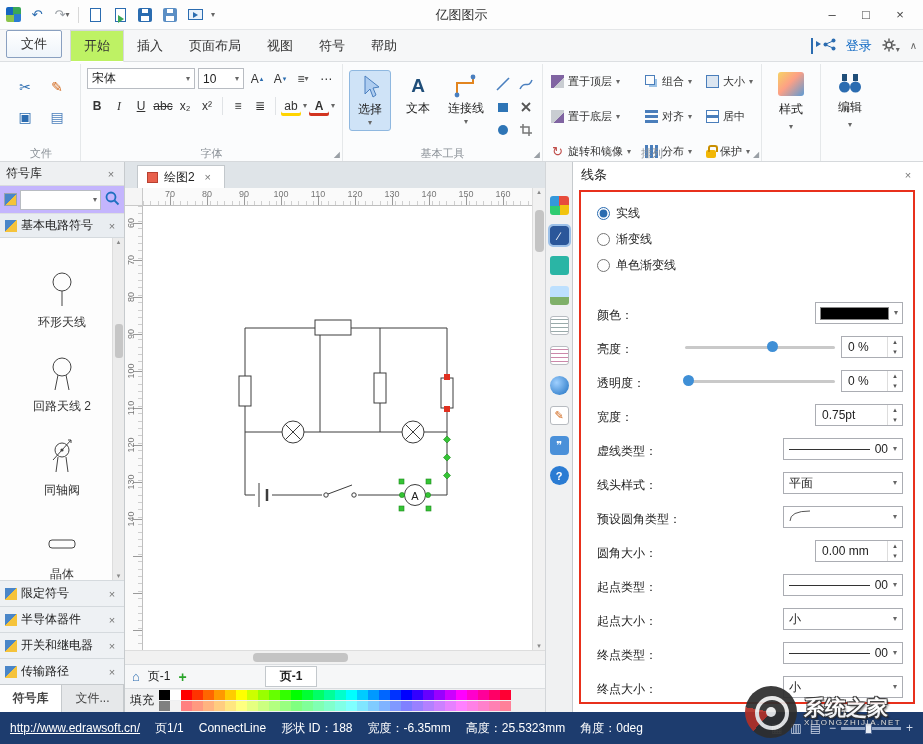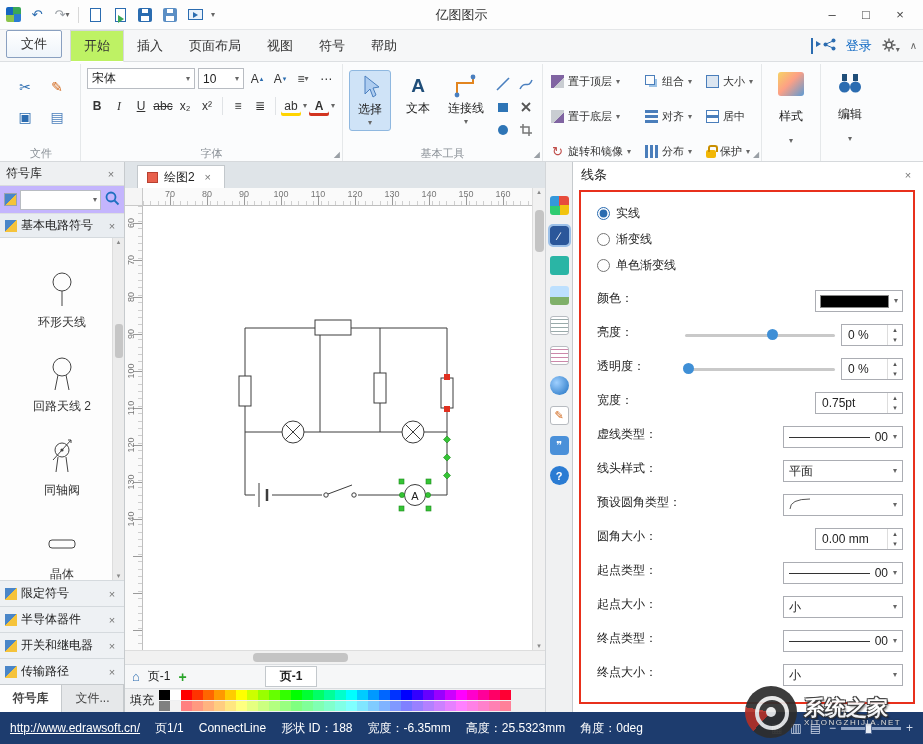--- a/index.html
+++ b/index.html
@@ -57,21 +57,21 @@
 .ic-front{background:linear-gradient(135deg,#8064a2 60%,#c9cdd2 60%)}
 .ic-back{background:linear-gradient(135deg,#c9cdd2 60%,#8064a2 60%)}
 .ic-rot{color:#c0504d;font-size:13px;width:13px;text-align:center}
 .ic-group{width:10px;height:10px;border:1px solid #4a7ebb;box-shadow:3px 3px 0 -1px #9dc3e6;margin:0 3px 3px 0}
 .ic-align{background:repeating-linear-gradient(to bottom,#4a7ebb 0 3px,transparent 3px 5px)}
 .ic-dist{background:repeating-linear-gradient(to right,#4a7ebb 0 3px,transparent 3px 5px)}
 .ic-size{border:1px solid #4a7ebb;background:#dce6f1}
 .ic-center{border:1px solid #4a7ebb;background:linear-gradient(#fff 0 40%,#4a7ebb 40% 60%,#fff 60%)}
 .ic-lock{width:10px;height:8px;background:#f2b705;border-radius:2px;position:relative;margin-top:4px}
 .ic-lock::before{content:"";position:absolute;top:-5px;left:2px;width:6px;height:5px;border:2px solid #c98f00;border-bottom:none;border-radius:3px 3px 0 0}
-.bigv{display:flex;flex-direction:column;align-items:center;justify-content:center;gap:12px;padding:4px 10px;font-size:12px}
+.bigv{display:flex;flex-direction:column;align-items:center;justify-content:center;gap:5px;padding:4px 10px;font-size:12px}
 .style-big{width:26px;height:24px;border-radius:3px;background:linear-gradient(135deg,#f6d365,#fda085 45%,#5b9bd5)}
 
 .main{position:absolute;top:162px;left:0;width:923px;height:550px;display:flex}
 
 .left-panel{width:125px;border-right:1px solid #c6cacd;background:#c4b5fd;display:flex;flex-direction:column}
 .lp-head{height:24px;display:flex;align-items:center;padding:0 6px;background:#eef0f2;border-bottom:1px solid #d9dcde;font-size:12px}
 .xbtn{margin-left:auto;color:#777;font-size:11px;width:14px;text-align:center}
 .lp-search{height:28px;display:flex;align-items:center;gap:3px;padding:0 4px;border-bottom:1px solid #dddfe2}
 .lib-ic{width:13px;height:13px;background:linear-gradient(135deg,#4a86c8 50%,#f5c33b 50%);border:1px solid #9aa3ad}
 .lp-combo{flex:1;height:20px;border:1px solid #b8bcc2;background:#fff;display:flex;align-items:center;justify-content:flex-end;padding:0 3px}
@@ -123,21 +123,21 @@
 .di-globe{background:radial-gradient(circle at 35% 35%,#9fd0ff,#1d6fc0);border-radius:50%}
 .di-pen{background:#fff;border:1px solid #b7bbc0;color:#d2691e}
 .di-comment{background:#4a90d9;border-radius:4px}
 .di-help{background:#2b7cd3;border-radius:50%;font-weight:bold}
 
 .right-panel{flex:1;background:#fff;border-left:1px solid #c6cacd;display:flex;flex-direction:column}
 .rp-head{height:26px;display:flex;align-items:center;padding:0 8px;font-size:13px}
 .lp-box{flex:1;margin:2px 8px 8px 6px;border:2px solid #e8301c;padding:8px 6px 4px 6px;display:flex;flex-direction:column;overflow:hidden}
 .radio-row{height:26px;display:flex;align-items:center;gap:6px;padding-left:10px;font-size:12px}
 .radio-row input{width:13px;height:13px;accent-color:#2b6cb0}
-.lp-row{height:34px;display:flex;align-items:flex-start;padding:0 4px 0 10px;font-size:12px}
+.lp-row{height:34px;display:flex;align-items:flex-end;padding:0 4px 0 10px;font-size:12px}
 .lp-row.first{margin-top:12px}
 .lp-label{color:#222}
 .ctl-right{margin-left:auto;display:flex;align-items:center;gap:6px}
 .spin{display:flex;align-items:center;border:1px solid #abadb3;background:#fff;height:22px;width:88px;padding-left:6px}
 .spin .val{flex:1;font-size:12px}
 .spin-btns{display:flex;flex-direction:column;width:15px;border-left:1px solid #ddd;height:100%}
 .spin-btns i{font-style:normal;font-size:7px;line-height:10px;text-align:center;color:#555;flex:1}
 .dd{display:flex;align-items:center;border:1px solid #abadb3;background:#fff;height:22px;width:120px;padding:0 5px;gap:5px;font-size:12px}
 .dd .dd-line{flex:1;height:1px;background:#333}
 .dd .caret{margin-left:auto}
@@ -380,20 +380,21 @@
             <span class="ic ic-center"></span>
             <span>居中</span>
           </div>
         <div class="aitem">
             <span class="ic-lock"></span>
             <span>保护</span>
             <span class="caret">▾</span>
           </div>
       </div>
     </div>
+    <span class="glabel">排列</span>
     <span class="launcher">◢</span>
   </div>
 
   <div class="rgroup" style="border-right:1px solid #e5e8ea">
     <div class="bigv">
       <span class="style-big"></span>
       <span>样式</span>
         <span class="caret">▾</span>
     </div>
   </div>

